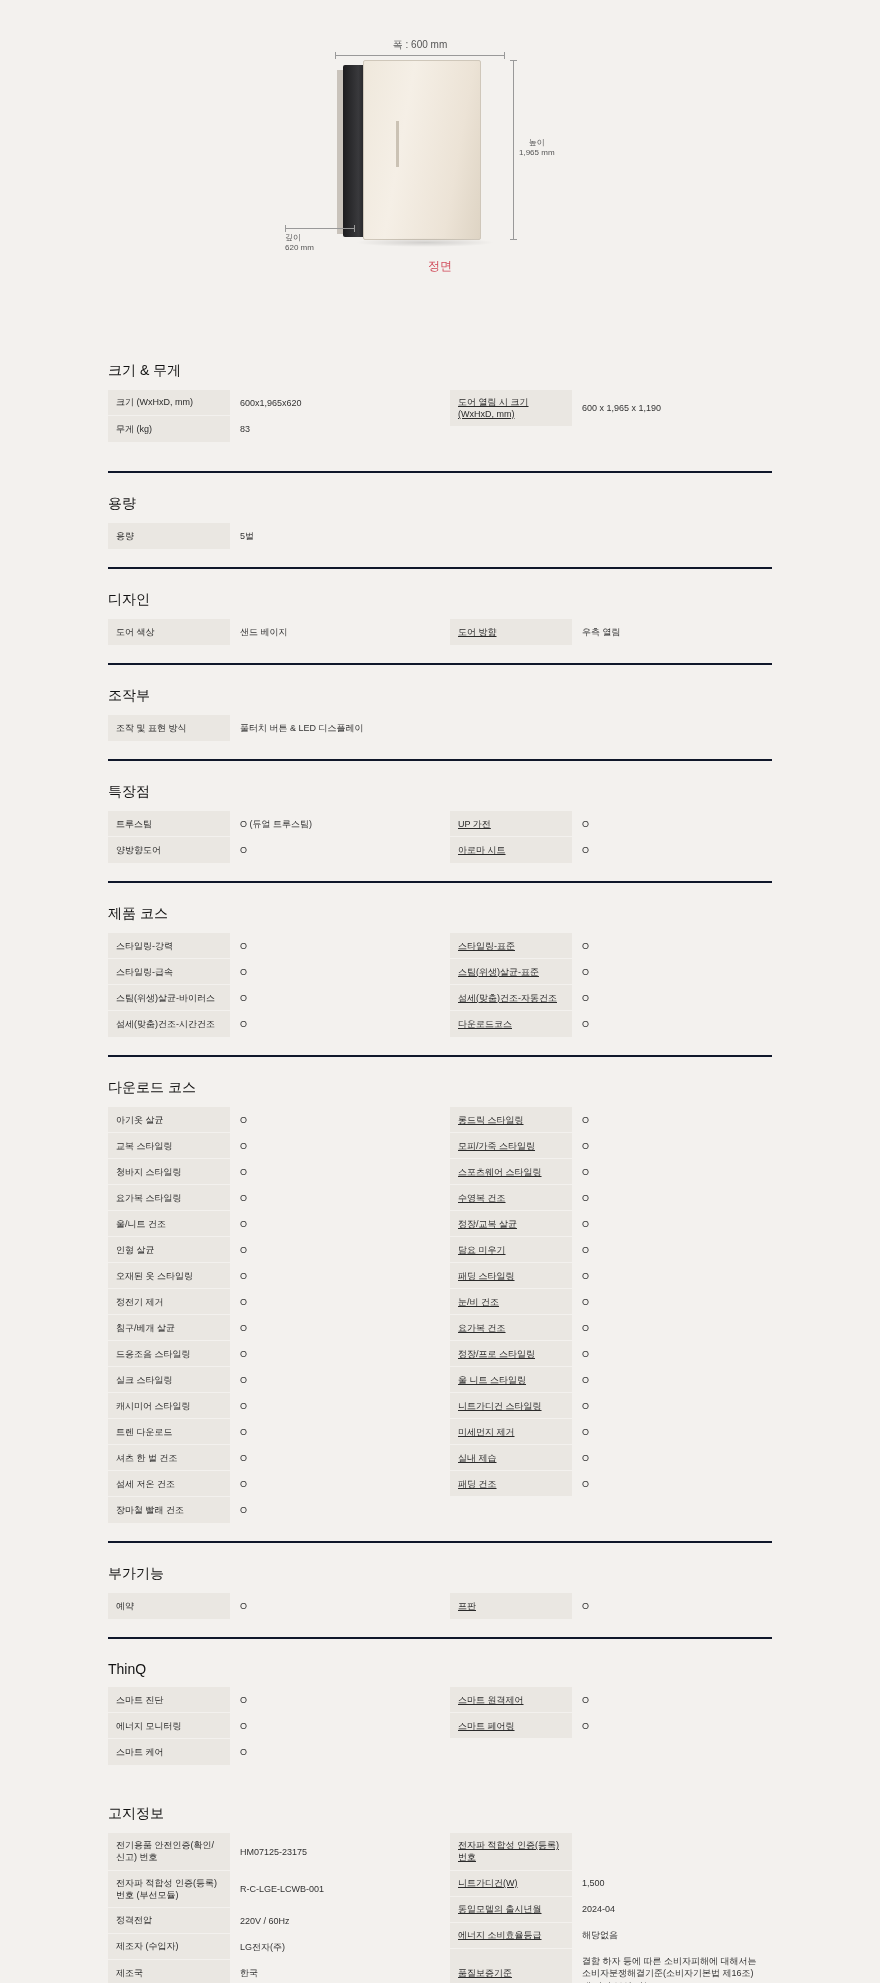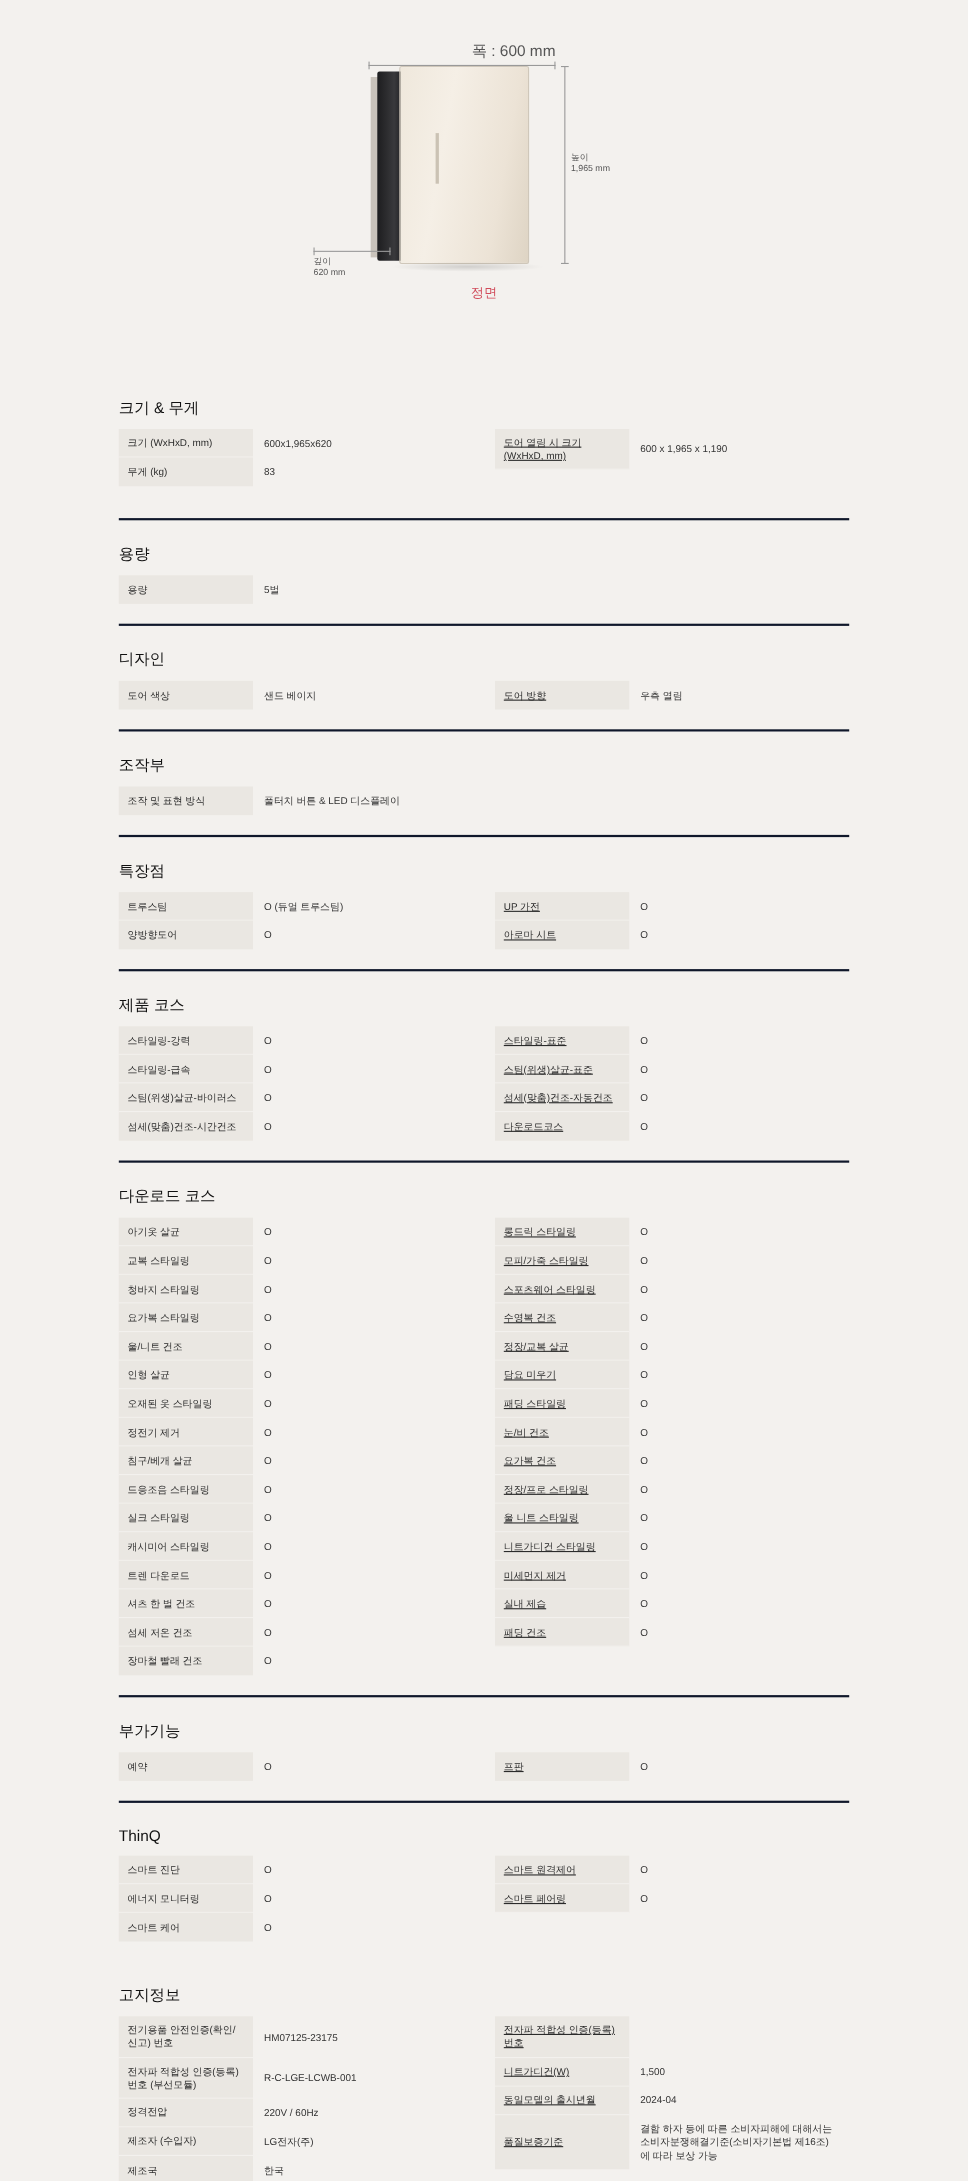--- a/index.html
+++ b/index.html
@@ -28,22 +28,22 @@
     left: 50%;
     transform: translateX(-50%);
     top: 30px;
     width: 330px;
     height: 260px;
   }
   .dim-top {
     position: absolute;
     left: 60px; top: 8px;
     width: 170px;
-    text-align: right;
-    font-size: 14px;
+    text-align: center;
+    font-size: 10px;
     color: #555;
   }
   .dim-top .bar {
     position: relative;
     height: 1px;
     background: #999;
     margin-top: 3px;
   }
   .dim-top .bar:before, .dim-top .bar:after {
     content: "";
@@ -97,20 +97,21 @@
     background: radial-gradient(ellipse at center, rgba(0,0,0,0.14), rgba(0,0,0,0) 70%);
   }
 
   .dim-right {
     position: absolute;
     left: 238px; top: 30px;
     height: 180px;
     width: 60px;
     font-size: 8px;
     color: #555;
+    text-align: center;
   }
   .dim-right .vbar {
     position: absolute;
     left: 0; top: 0;
     width: 1px; height: 180px;
     background: #999;
   }
   .dim-right .vbar:before, .dim-right .vbar:after {
     content: "";
     position: absolute;
@@ -625,20 +626,24 @@
               </div>
               <div class="row">
                 <div class="th">니트가디건(W)</div>
                 <div class="td">1,500</div>
               </div>
               <div class="row">
                 <div class="th">동일모델의 출시년월</div>
                 <div class="td">2024-04</div>
               </div>
               <div class="row">
+                <div class="th">에너지 소비효율등급</div>
+                <div class="td">해당없음</div>
+              </div>
+              <div class="row">
                 <div class="th">품질보증기준</div>
                 <div class="td">결함 하자 등에 따른 소비자피해에 대해서는 소비자분쟁해결기준(소비자기본법 제16조)에 따라 보상 가능</div>
               </div>
             </div>
           </div>
         </div>
 
     </div>
   </div>
 </div>

